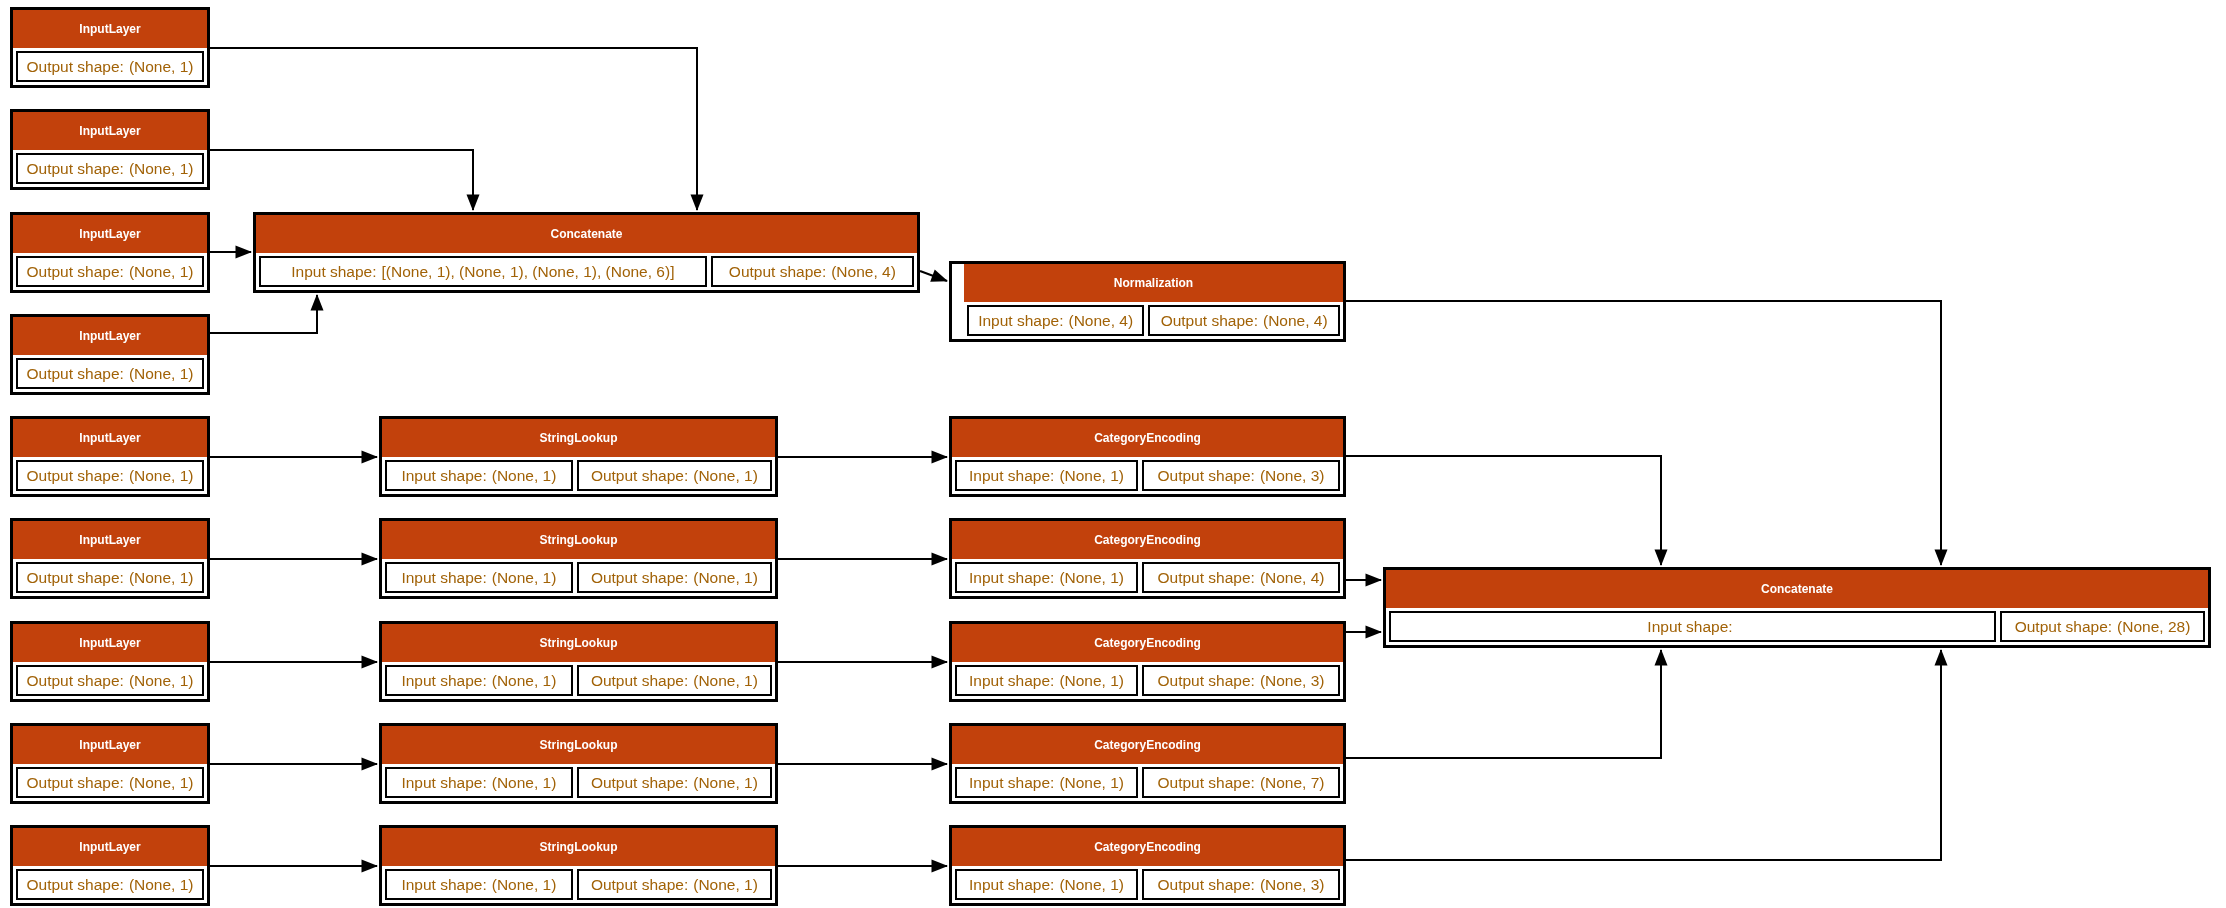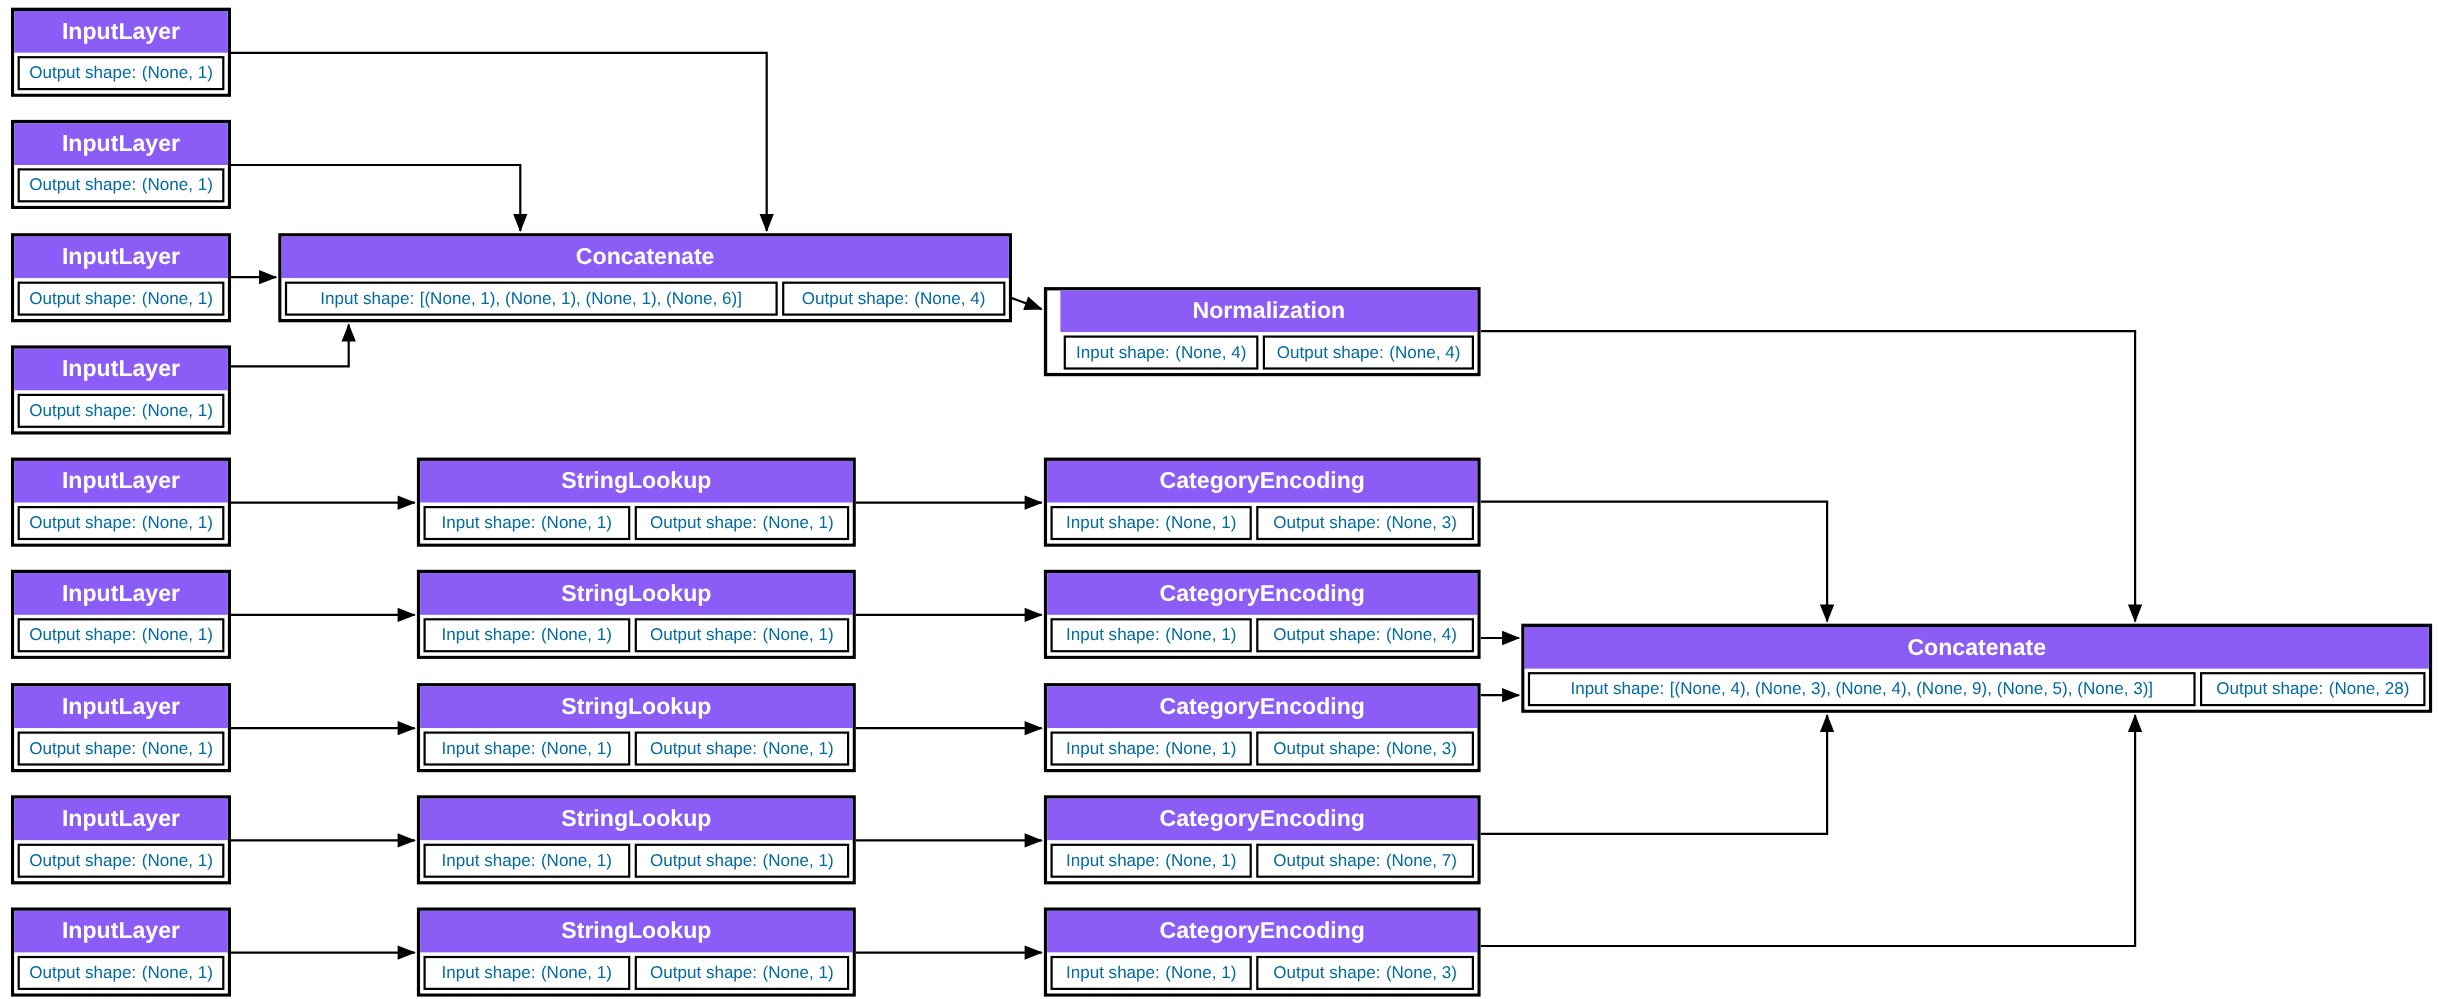--- a/index.html
+++ b/index.html
@@ -24,24 +24,24 @@
     position: absolute;
     box-sizing: border-box;
     border: 3px solid #000000;
     background: #ffffff;
     display: flex;
     flex-direction: column;
     z-index: 2;
   }
   .node-header {
     height: 38px;
-    background: #8b5cf6;
+    background: #c2410c;
     color: #ffffff;
     font-weight: bold;
-    font-size: 21px;
+    font-size: 12px;
     display: flex;
     align-items: center;
     justify-content: center;
     white-space: nowrap;
     overflow: hidden;
   }
   .node-body {
     flex: 1;
     display: flex;
     gap: 4px;
@@ -50,21 +50,21 @@
   }
   .node-cell {
     box-sizing: border-box;
     border: 2px solid #000000;
     display: flex;
     align-items: center;
     justify-content: center;
     white-space: nowrap;
     overflow: hidden;
     font-size: 15.5px;
-    color: #0369a1;
+    color: #a16207;
     background: #ffffff;
     min-width: 0;
   }
   .cell-label {
     margin-right: 5px;
     font-weight: normal;
   }
   .cell-value {
     font-weight: normal;
   }
@@ -344,21 +344,20 @@
             <span class="cell-label">Output shape:</span>
             <span class="cell-value">(None, 3)</span>
           </div>
         </div>
       </div>
       <div class="node" style="left: 1383px; top: 567px; width: 828px; height: 81px;">
         <div class="node-header">Concatenate</div>
         <div class="node-body">
           <div class="node-cell" style="flex-grow: 75; flex-basis: 0px;">
             <span class="cell-label">Input shape:</span>
-            <span class="cell-value">[(None, 4), (None, 3), (None, 4), (None, 9), (None, 5), (None, 3)]</span>
           </div>
           <div class="node-cell" style="flex-grow: 25; flex-basis: 0px;">
             <span class="cell-label">Output shape:</span>
             <span class="cell-value">(None, 28)</span>
           </div>
         </div>
       </div>
     </div>
 </div>
 

